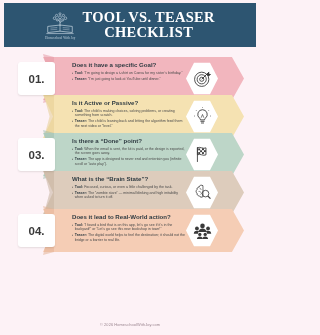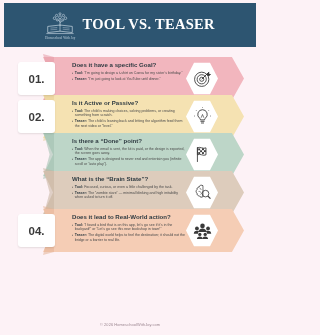--- a/index.html
+++ b/index.html
@@ -190,20 +190,21 @@
         <path d="M22 22 L22 31" stroke-width="0.9"></path>
         <path d="M8 26.5 L18 25.6 M8 29 L18 28.2 M26 25.6 L36 26.5 M26 28.2 L36 29" stroke-width="0.6"></path>
 
         <path d="M2 34.5 L42 34.5" stroke-width="0.9"></path>
       </g>
     </svg>
     <span class="brand-name">Homeschool With Joy</span>
   </div>
   <div class="title">
     <div>TOOL VS. TEASER</div>
+    <div>CHECKLIST</div>
   </div>
 </div>
 
 <div class="cards" id="cards-container">
     <div class="card-row">
       <div class="card-body" style="background: rgb(242, 182, 190);"></div>
       <div class="ribbon-notch" style="background: rgb(229, 154, 165);"></div>
       <div class="num-badge">01.</div>
       <div class="card-text">
         <div class="card-q">Does it have a specific Goal?</div>
@@ -224,21 +225,20 @@
             <circle cx="11" cy="13" r="2.6"></circle>
         <path d="M11 13 L20 4" stroke-width="1.2"></path>
       </g>
       <path d="M17.2 6.8 L20.4 3.6 L20.6 6.2 L23 6.4 L19.8 9.6 Z" fill="#3a3a3a"></path>
     </svg>
       </div>
     </div>
     <div class="card-row">
       <div class="card-body" style="background: rgb(245, 226, 178);"></div>
       <div class="ribbon-notch" style="background: rgb(230, 205, 147);"></div>
-      <div class="num-badge">02.</div>
       <div class="card-text">
         <div class="card-q">Is it Active or Passive?</div>
         <div class="bullet">
           <span class="dot">▪</span>
           <span class="txt"><span class="lbl">Tool:</span> <span>The child is making choices, solving problems, or creating something from scratch.</span></span>
         </div>
         <div class="bullet">
           <span class="dot">▪</span>
           <span class="txt"><span class="lbl">Teaser:</span> <span>The child is leaning back and letting the algorithm feed them the next video or “level.”</span></span>
         </div>
@@ -250,20 +250,21 @@
         <path d="M9.4 18.1 L14.6 18.1 M10.1 20.2 L13.9 20.2"></path>
         <path d="M12 1 L12 0.2 M4.4 4.6 L3.6 3.8 M19.6 4.6 L20.4 3.8 M2.4 11.4 L1.4 11.4 M21.6 11.4 L22.6 11.4" stroke-width="0.9"></path>
         <path d="M10.3 13.6 L12 9.4 L13.7 13.6" stroke-width="0.8"></path>
       </g>
     </svg>
       </div>
     </div>
     <div class="card-row">
       <div class="card-body" style="background: rgb(189, 214, 200);"></div>
       <div class="ribbon-notch" style="background: rgb(160, 192, 175);"></div>
+      <div class="num-badge">03.</div>
       <div class="card-text">
         <div class="card-q">Is there a “Done” point?</div>
         <div class="bullet">
           <span class="dot">▪</span>
           <span class="txt"><span class="lbl">Tool:</span> <span>When the email is sent, the kit is paid, or the design is exported, the screen goes away.</span></span>
         </div>
         <div class="bullet">
           <span class="dot">▪</span>
           <span class="txt"><span class="lbl">Teaser:</span> <span>The app is designed to never end and entertain you (infinite scroll or “auto play”).</span></span>
         </div>

